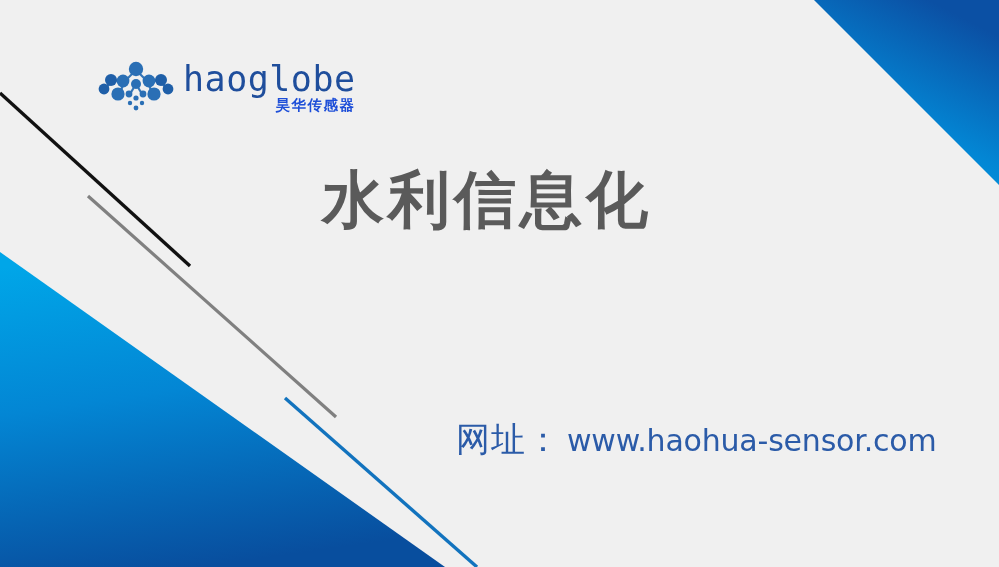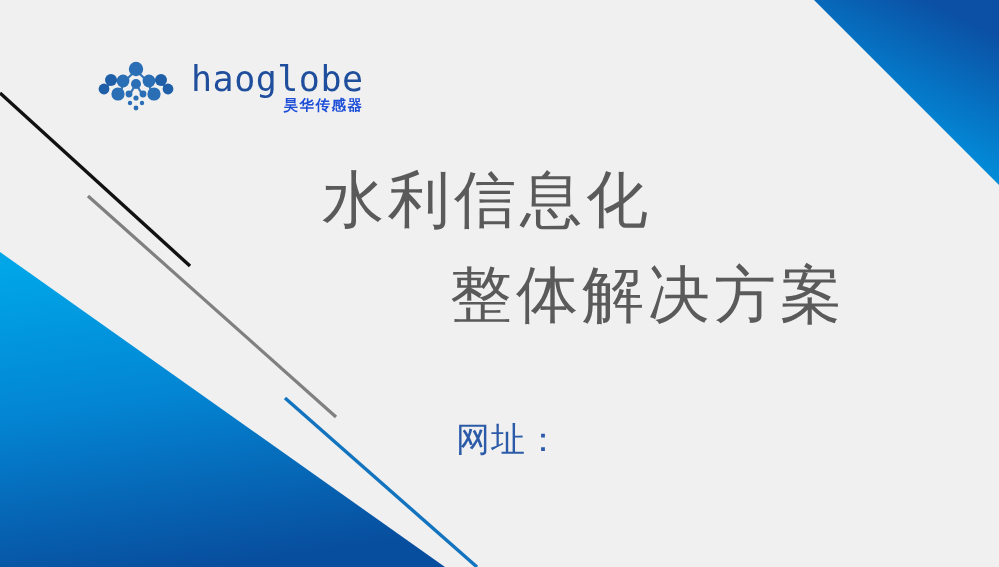--- a/index.html
+++ b/index.html
@@ -25,21 +25,21 @@
     display: block;
   }
 
   
   #logo-block {
     position: absolute;
     left: 97px;
     top: 58px;
     display: flex;
     align-items: center;
-    gap: 16px;
+    gap: 8px;
   }
   #logo-mark {
     width: 78px;
     height: 58px;
     display: block;
   }
   #logo-text-col {
     display: flex;
     flex-direction: column;
     align-items: flex-end;
@@ -63,21 +63,21 @@
     color: #1d4ed8;
     font-weight: 700;
     white-space: nowrap;
     margin-top: 1px;
   }
 
   
   .title-line {
     position: absolute;
     font-family: "DejaVu Sans", "Liberation Sans", sans-serif;
-    font-weight: normal;
+    font-weight: bold;
     color: #5A5A5A;
     letter-spacing: 4px;
     white-space: nowrap;
     line-height: 1;
   }
   #title-line-1 {
     left: 322px;
     top: 169px;
     font-size: 62px;
   }
@@ -178,19 +178,19 @@
         <circle cx="39" cy="50" r="2.4"></circle>
       </g>
     </svg>
     <div id="logo-text-col">
       <div id="logo-wordmark">haoglobe</div>
       <div id="logo-subtext">昊华传感器</div>
     </div>
   </div>
 
   <div class="title-line" id="title-line-1">水利信息化</div>
-  <div class="title-line" id="title-line-2">整体解决方案</div>
 
   <div id="website-row">
     <span id="website-label">网址：</span>
+    <span id="website-url">www.haohua-sensor.com</span>
   </div>
 
 </div>
 
 </body></html>

